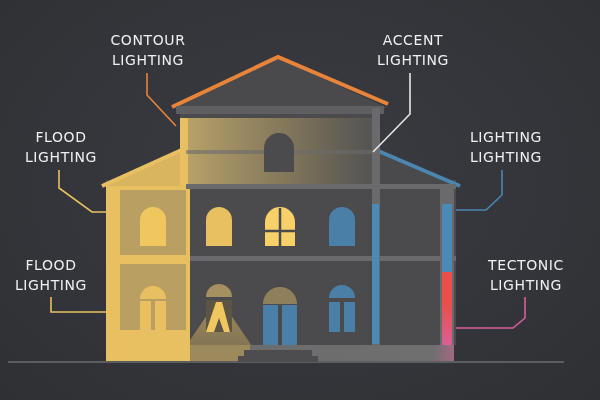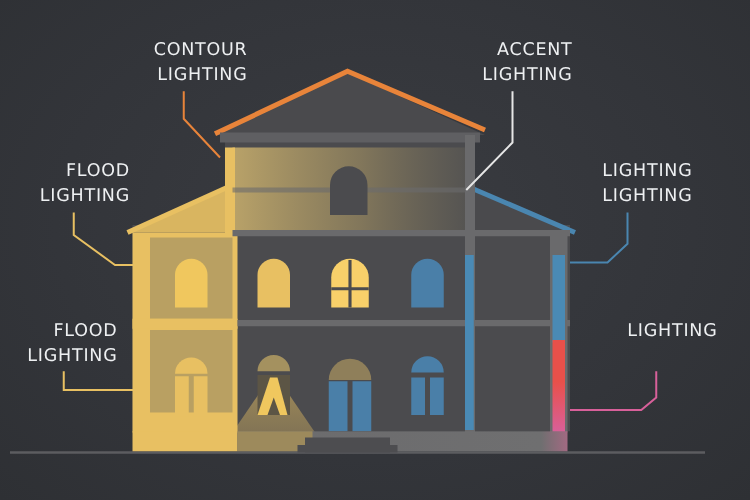--- a/index.html
+++ b/index.html
@@ -1,20 +1,20 @@
 <!DOCTYPE html>
 <html><head>
   <meta charset="utf-8">
   <style>
     html, body { margin: 0; padding: 0; }
     body { width: 600px; height: 400px; overflow: hidden; background: #34363b; font-family: "DejaVu Sans", sans-serif; }
     #stage { position: relative; width: 600px; height: 400px; background: radial-gradient(ellipse at 50% 45%, #3a3c41 0%, #33353a 60%, #2e3034 100%); }
     svg { position: absolute; left: 0; top: 0; }
     .label { position: absolute; color: #eef0f2; font-size: 14px; line-height: 20px; letter-spacing: 0.6px; text-align: center; font-family: "DejaVu Sans", sans-serif; }
-    .label span { display: block; text-align: right; }
+    .label span { display: block; }
   </style>
 </head>
 <body>
 
 <div id="stage">
   <svg width="600" height="400" viewBox="0 0 600 400">
     <defs>
       <linearGradient id="atticGlow" x1="0" y1="0" x2="1" y2="0">
         <stop offset="0" stop-color="#bfa76a" stop-opacity="0.95"></stop>
         <stop offset="0.55" stop-color="#8f815e" stop-opacity="0.8"></stop>
@@ -136,15 +136,16 @@
   </div>
   <div class="label" style="left:458px; top:127px; width:96px;">
     <span>LIGHTING</span>
     <span>LIGHTING</span>
   </div>
   <div class="label" style="left:8px; top:255px; width:86px;">
     <span>FLOOD</span>
     <span>LIGHTING</span>
   </div>
   <div class="label" style="left:478px; top:255px; width:96px;">
+    <span>TECTONIC</span>
     <span>LIGHTING</span>
   </div>
 </div>
 
 </body></html>

